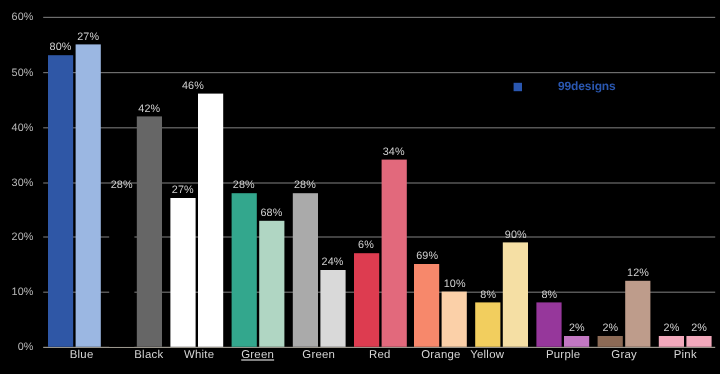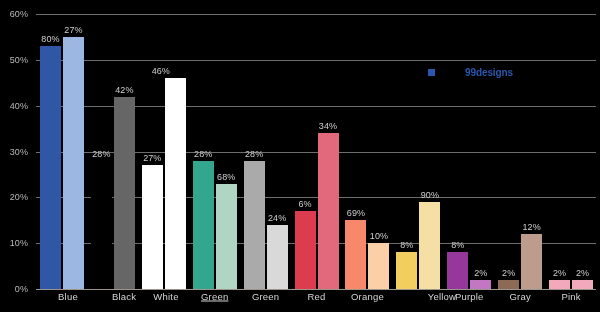--- a/index.html
+++ b/index.html
@@ -207,21 +207,21 @@
       <div class="ylabel" style="top: 14px;">60%</div>
     </div>
   <div id="xlabels">
       <div class="xlabel" style="left: 68px; text-align: right;">Blue</div>
       <div class="xlabel" style="left: 124px;">Black</div>
       <div class="xlabel" style="left: 166px;">White</div>
       <div class="xlabel" style="left: 214.727px; text-decoration: underline;">Green</div>
       <div class="xlabel" style="left: 265.636px;">Green</div>
       <div class="xlabel" style="left: 316.545px;">Red</div>
       <div class="xlabel" style="left: 367.455px;">Orange</div>
-      <div class="xlabel" style="left: 442px;">Yellow</div>
+      <div class="xlabel" style="left: 406px;">Yellow</div>
       <div class="xlabel" style="left: 469.273px;">Purple</div>
       <div class="xlabel" style="left: 520.182px;">Gray</div>
       <div class="xlabel" style="left: 571.091px;">Pink</div>
     </div>
 
   <div class="legend">
     <div class="legend-row">
       <span class="legend-swatch" style="background: rgb(42, 87, 176);"></span>
       <span class="legend-text" style="color: rgb(42, 87, 176);">99designs</span>
     </div>

